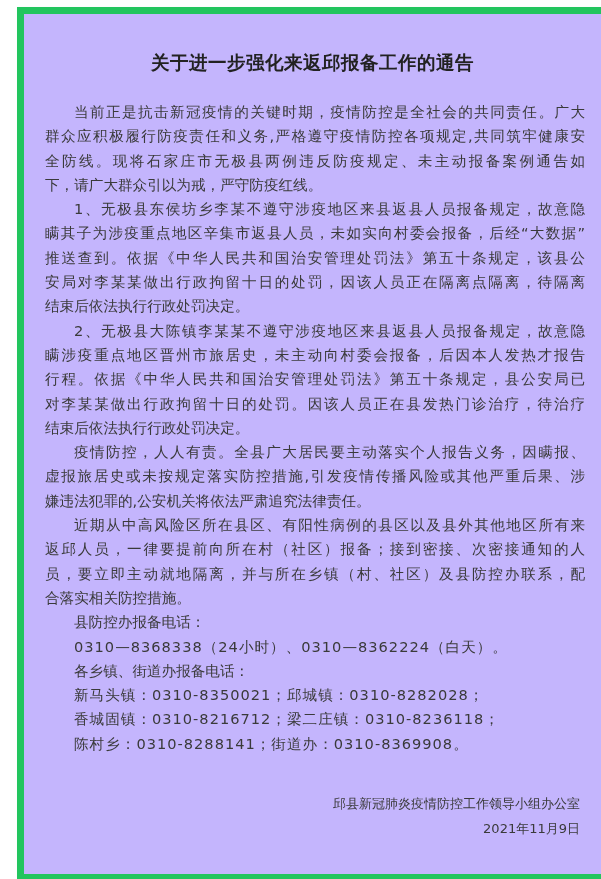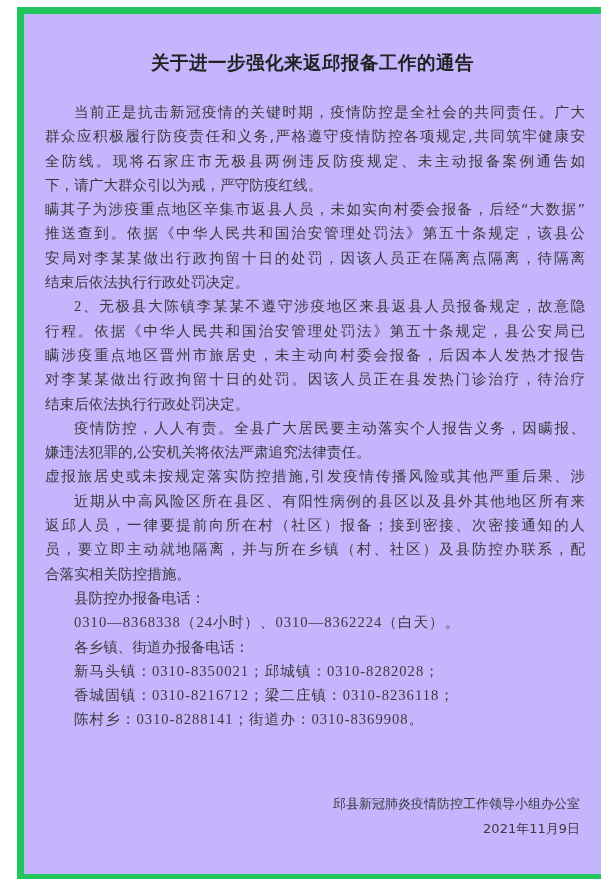--- a/index.html
+++ b/index.html
@@ -15,21 +15,21 @@
     position: absolute; left: 0; right: 0; top: 36px;
     text-align: center; font-weight: bold; font-size: 18.5px; color: #222;
     letter-spacing: 0.5px;
   }
   .body-text {
     position: absolute; left: 21px; width: 540px; top: 86px;
     font-size: 14.6px; color: #3a3a3a;
   }
   .ln { height: 24.3px; line-height: 24.3px; white-space: nowrap; text-align: justify; text-align-last: justify; }
   .ln.last { text-align-last: left; }
-  .ln.ind { padding-left: 29px; font-family: Liberation Serif, serif; }
+  .ln.ind { padding-left: 29px; }
   .contacts { letter-spacing: 1px; }
   .sign {
     position: absolute; right: 21px; top: 777px; text-align: right;
     font-size: 13px; color: #3a3a3a;
   }
   .sign div { height: 25px; line-height: 25px; }
 </style>
 </head>
 <body>
 
@@ -39,38 +39,39 @@
   <div class="body-text">
 
     <div>
       <div class="ln ind">当前正是抗击新冠疫情的关键时期，疫情防控是全社会的共同责任。广大</div>
       <div class="ln">群众应积极履行防疫责任和义务,严格遵守疫情防控各项规定,共同筑牢健康安</div>
       <div class="ln">全防线。现将石家庄市无极县两例违反防疫规定、未主动报备案例通告如</div>
       <div class="ln last">下，请广大群众引以为戒，严守防疫红线。</div>
     </div>
 
     <div>
+      <div class="ln ind">1、无极县东侯坊乡李某不遵守涉疫地区来县返县人员报备规定，故意隐</div>
       <div class="ln">瞒其子为涉疫重点地区辛集市返县人员，未如实向村委会报备，后经“大数据”</div>
       <div class="ln">推送查到。依据《中华人民共和国治安管理处罚法》第五十条规定，该县公</div>
       <div class="ln">安局对李某某做出行政拘留十日的处罚，因该人员正在隔离点隔离，待隔离</div>
       <div class="ln last">结束后依法执行行政处罚决定。</div>
     </div>
 
     <div>
       <div class="ln ind">2、无极县大陈镇李某某不遵守涉疫地区来县返县人员报备规定，故意隐</div>
+      <div class="ln">瞒涉疫重点地区晋州市旅居史，未主动向村委会报备，后因本人发热才报告</div>
       <div class="ln">行程。依据《中华人民共和国治安管理处罚法》第五十条规定，县公安局已</div>
-      <div class="ln">瞒涉疫重点地区晋州市旅居史，未主动向村委会报备，后因本人发热才报告</div>
       <div class="ln">对李某某做出行政拘留十日的处罚。因该人员正在县发热门诊治疗，待治疗</div>
       <div class="ln last">结束后依法执行行政处罚决定。</div>
     </div>
 
     <div>
       <div class="ln ind">疫情防控，人人有责。全县广大居民要主动落实个人报告义务，因瞒报、</div>
+      <div class="ln">虚报旅居史或未按规定落实防控措施,引发疫情传播风险或其他严重后果、涉</div>
       <div class="ln last">嫌违法犯罪的,公安机关将依法严肃追究法律责任。</div>
-      <div class="ln">虚报旅居史或未按规定落实防控措施,引发疫情传播风险或其他严重后果、涉</div>
     </div>
 
     <div>
       <div class="ln ind">近期从中高风险区所在县区、有阳性病例的县区以及县外其他地区所有来</div>
       <div class="ln">返邱人员，一律要提前向所在村（社区）报备；接到密接、次密接通知的人</div>
       <div class="ln">员，要立即主动就地隔离，并与所在乡镇（村、社区）及县防控办联系，配</div>
       <div class="ln last">合落实相关防控措施。</div>
     </div>
 
     <div>

